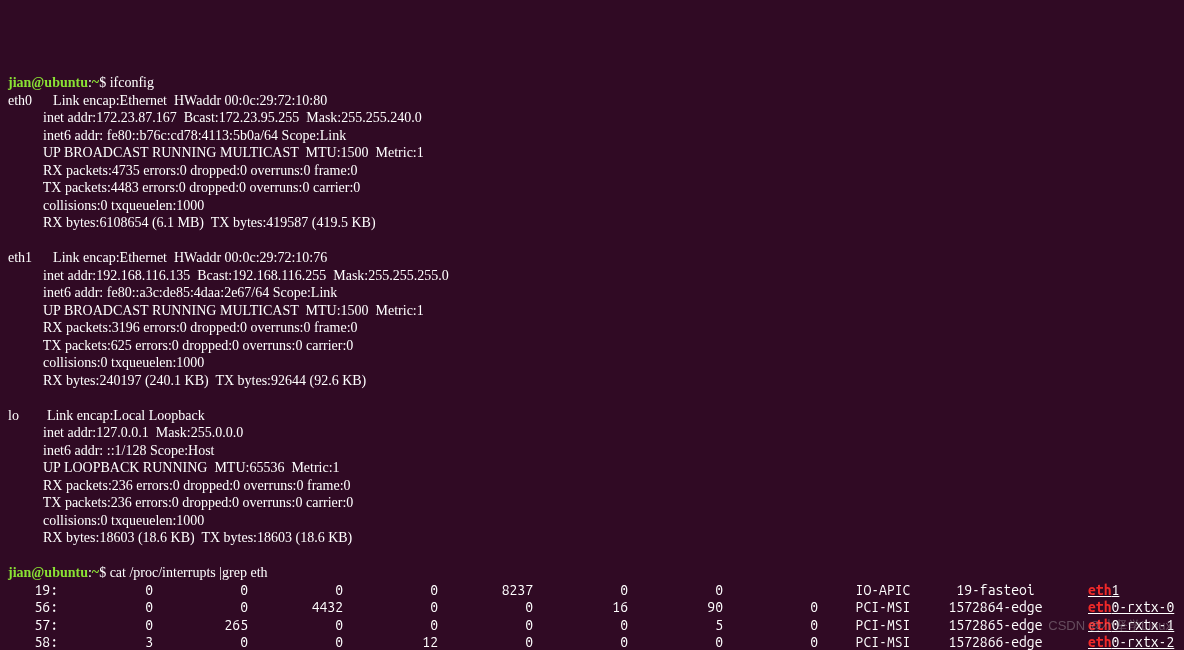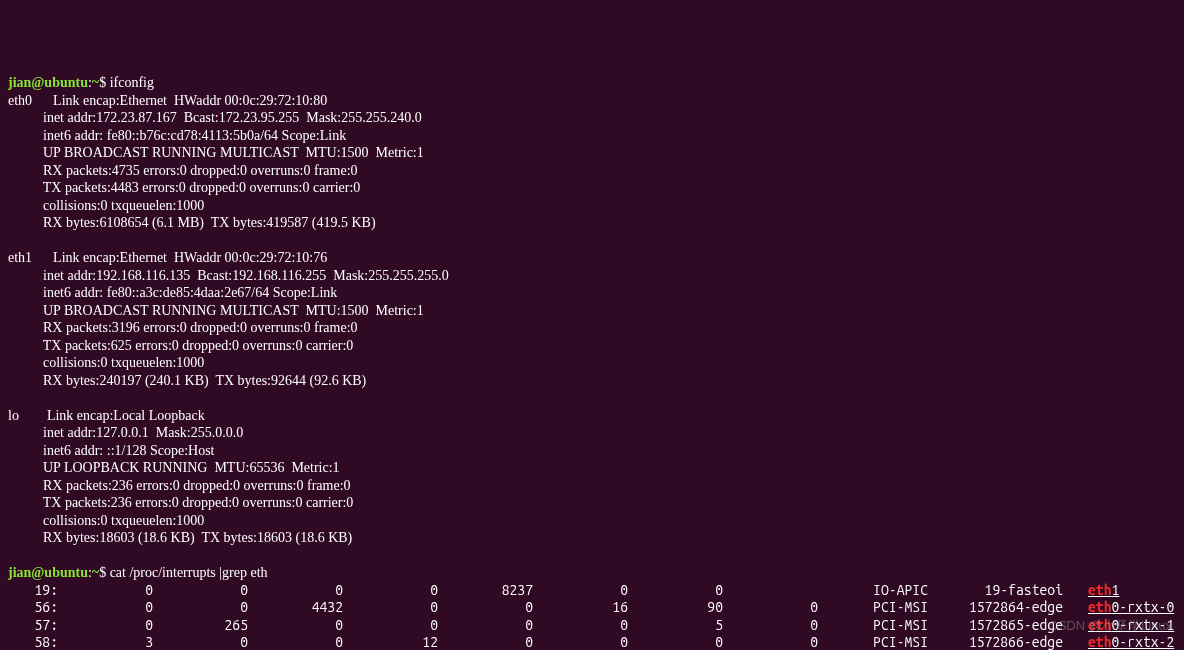--- a/index.html
+++ b/index.html
@@ -26,22 +26,22 @@
     bottom: 16px;
     color: rgba(200,200,200,0.35);
     font-size: 13px;
     font-family: sans-serif;
     white-space: nowrap;
   }
   .line { display: block; font-family: Liberation Serif, serif; }
   .row  { display: flex; }
   .c-irq   { width: 50px;  text-align: right; }
   .c-v     { width: 95px;  text-align: right; }
-  .c-type  { width: 90px;  text-align: right; padding-left: 20px; }
-  .c-edge  { width: 135px; text-align: right; }
+  .c-type  { width: 90px;  text-align: center; padding-left: 20px; }
+  .c-edge  { width: 135px; text-align: center; }
   .c-gap   { width: 25px; }
   .c-name  { text-align: left; text-decoration: underline; }
 </style>
 </head>
 <body>
 
 
 
 <div id="term"><span class="line"><span class="prompt-user">jian@ubuntu</span><span class="prompt-sym">:</span><span class="prompt-user">~</span><span class="prompt-sym">$ </span><span class="cmd">ifconfig</span></span><span class="line">eth0      Link encap:Ethernet  HWaddr 00:0c:29:72:10:80</span><span class="line">          inet addr:172.23.87.167  Bcast:172.23.95.255  Mask:255.255.240.0</span><span class="line">          inet6 addr: fe80::b76c:cd78:4113:5b0a/64 Scope:Link</span><span class="line">          UP BROADCAST RUNNING MULTICAST  MTU:1500  Metric:1</span><span class="line">          RX packets:4735 errors:0 dropped:0 overruns:0 frame:0</span><span class="line">          TX packets:4483 errors:0 dropped:0 overruns:0 carrier:0</span><span class="line">          collisions:0 txqueuelen:1000</span><span class="line">          RX bytes:6108654 (6.1 MB)  TX bytes:419587 (419.5 KB)</span>
 <span class="line">eth1      Link encap:Ethernet  HWaddr 00:0c:29:72:10:76</span><span class="line">          inet addr:192.168.116.135  Bcast:192.168.116.255  Mask:255.255.255.0</span><span class="line">          inet6 addr: fe80::a3c:de85:4daa:2e67/64 Scope:Link</span><span class="line">          UP BROADCAST RUNNING MULTICAST  MTU:1500  Metric:1</span><span class="line">          RX packets:3196 errors:0 dropped:0 overruns:0 frame:0</span><span class="line">          TX packets:625 errors:0 dropped:0 overruns:0 carrier:0</span><span class="line">          collisions:0 txqueuelen:1000</span><span class="line">          RX bytes:240197 (240.1 KB)  TX bytes:92644 (92.6 KB)</span>

